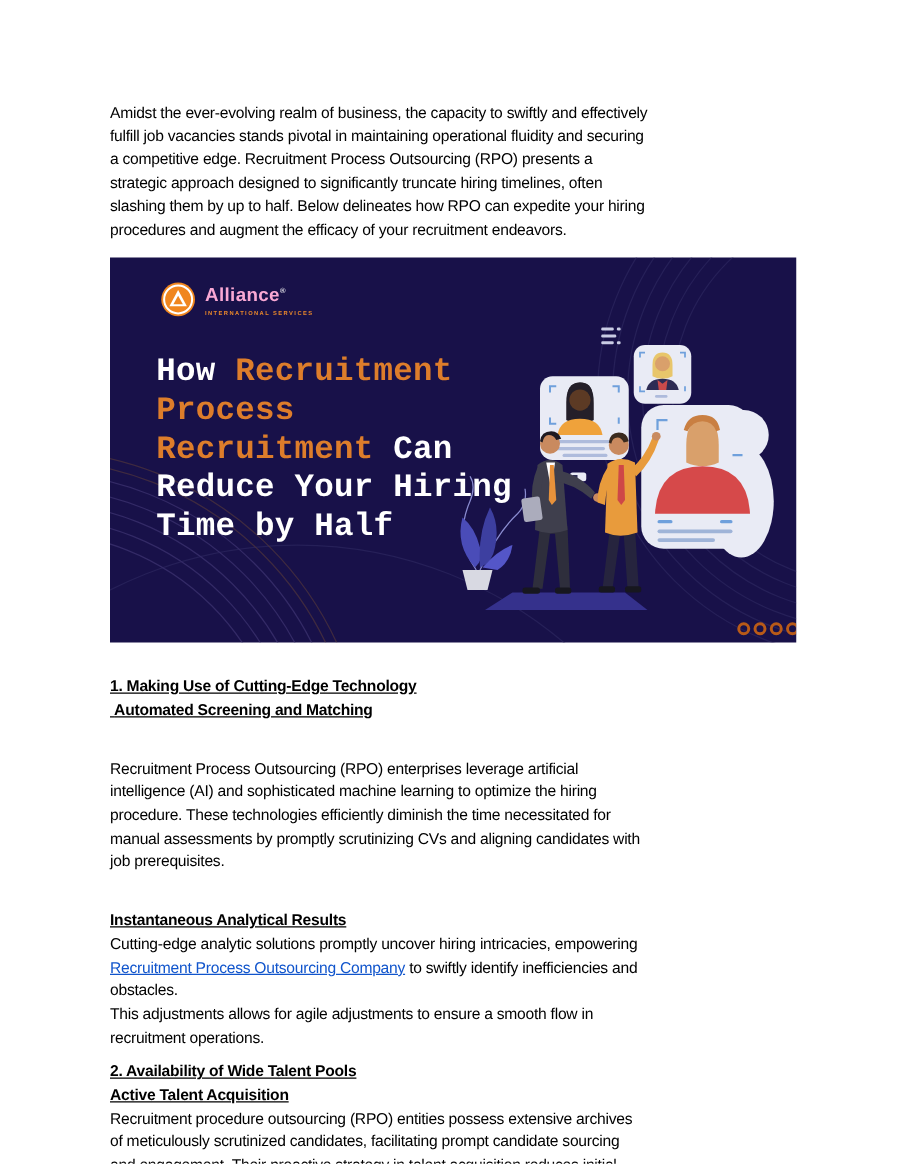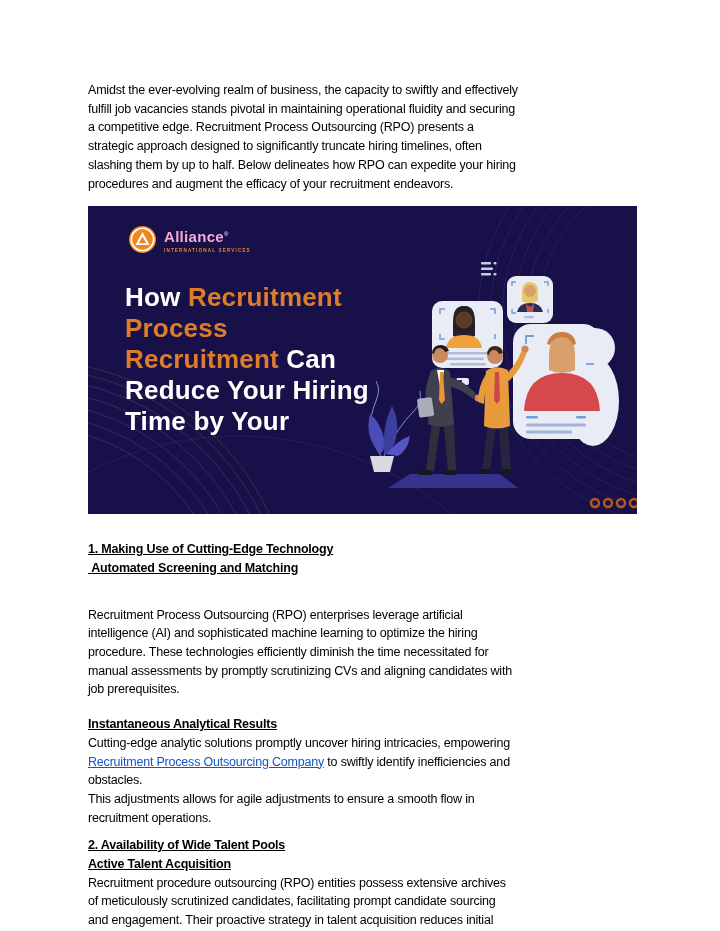--- a/index.html
+++ b/index.html
@@ -41,29 +41,29 @@
   .logo-text-wrap { padding-top:3px; }
   .logo-name {
     color:#f9a8d4; font-weight:bold; font-size:15px; letter-spacing:0.3px; line-height:15px;
   }
   .logo-reg { color:#ffffff; font-size:6px; vertical-align:super; }
   .logo-tagline {
     color:#E8872B; font-size:4.6px; letter-spacing:1.15px; margin-top:2px; font-weight:bold;
   }
   .banner-title {
     position:absolute; left:37px; top:76px; z-index:3;
-    font-weight:800; font-size:26px; line-height:31px; letter-spacing:0.2px;
+    font-weight:800; font-size:26px; line-height:31px; letter-spacing:0.2px;font-family:Liberation Mono, monospace;
   }
   .banner-title .w { color:#ffffff; }
   .banner-title .o { color:#DD7D2B; }
 
   
   .h-block1 { margin-top:26px; }
   .sec-para1 { margin-top:28px; }
-  .h-analytics { margin-top:16px; }
+  .h-analytics { margin-top:28px; }
   .h-block2 { margin-top:9px; }
 </style>
 </head>
 <body>
 
 <div class="doc">
 
   <p class="body-text">Amidst the ever-evolving realm of business, the capacity to swiftly and effectively fulfill job vacancies stands pivotal in maintaining operational fluidity and securing a competitive edge. Recruitment Process Outsourcing (RPO) presents a strategic approach designed to significantly truncate hiring timelines, often slashing them by up to half. Below delineates how RPO can expedite your hiring procedures and augment the efficacy of your recruitment endeavors.</p>
 
   <div class="banner">
@@ -217,21 +217,21 @@
         </div>
         <div class="logo-tagline">INTERNATIONAL SERVICES</div>
       </div>
     </div>
 
     <div class="banner-title">
         <div><span class="w">How </span><span class="o">Recruitment</span></div>
         <div><span class="o">Process</span></div>
         <div><span class="o">Recruitment</span><span class="w"> Can</span></div>
         <div><span class="w">Reduce Your Hiring</span></div>
-        <div><span class="w">Time by Your</span></div>
+        <div><span class="w">Time by Half</span></div>
       </div>
   </div>
 
   <div class="h-block1">
     <div class="body-text bold">1. Making Use of Cutting-Edge Technology</div>
     <div class="body-text bold pre"> Automated Screening and Matching</div>
   </div>
 
   <p class="body-text sec-para1">Recruitment Process Outsourcing (RPO) enterprises leverage artificial intelligence (AI) and sophisticated machine learning to optimize the hiring procedure. These technologies efficiently diminish the time necessitated for manual assessments by promptly scrutinizing CVs and aligning candidates with job prerequisites.</p>
 

